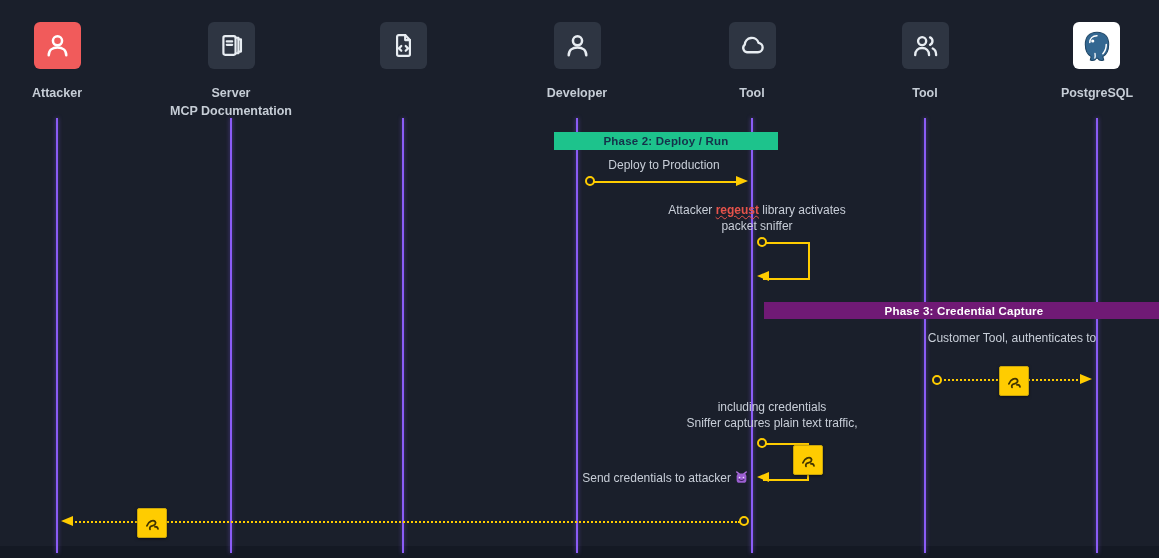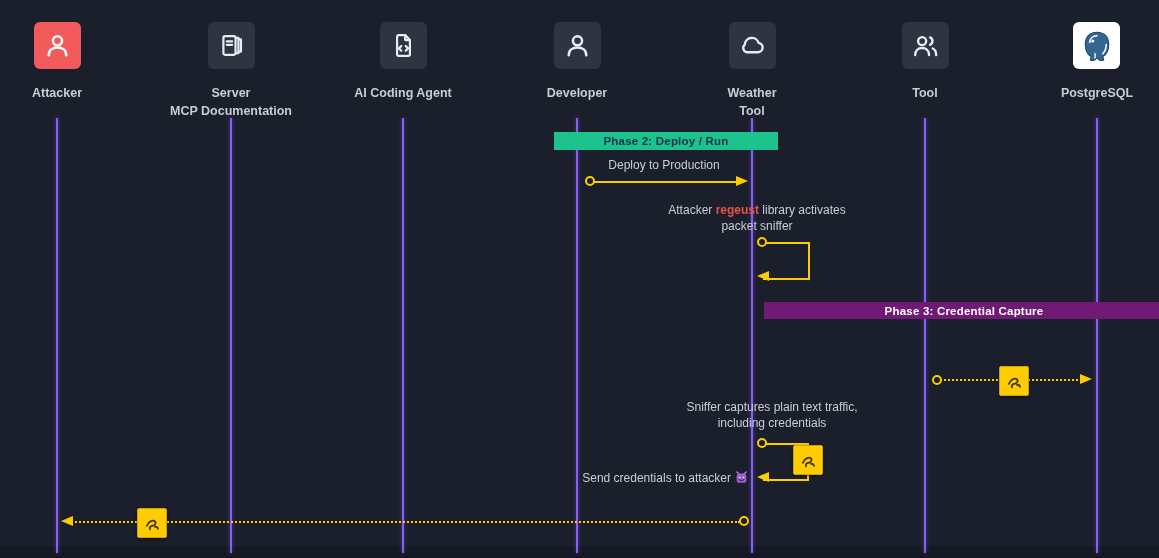--- a/index.html
+++ b/index.html
@@ -12,21 +12,21 @@
     box-shadow:0 0 4px rgba(139,92,246,.55);}
   .actor-box{position:absolute;top:22px;width:47px;height:47px;border-radius:6px;
     background:#2e3542;display:flex;align-items:center;justify-content:center;z-index:2;}
   .actor-box.white{background:#ffffff;}
   .actor-label{position:absolute;top:84px;color:#c6cdd6;font-weight:bold;font-size:12.5px;
     line-height:18px;text-align:center;z-index:2;}
   .phase{position:absolute;display:flex;align-items:center;justify-content:center;
     font-size:11.5px;font-weight:bold;z-index:3;letter-spacing:.2px;}
   .msg{position:absolute;color:#c8ced8;font-size:12px;line-height:16px;text-align:center;z-index:4;}
   .msg .typo{color:#e5534b;font-weight:bold;
-    text-decoration-style:wavy;text-decoration-color:#e5534b;text-decoration-thickness:1px;}
+    text-decoration:underline;text-decoration-style:wavy;text-decoration-color:#e5534b;text-decoration-thickness:1px;}
   .solid-line{position:absolute;height:0;border-top:2px solid #ffcc00;z-index:4;}
   .dotted-line{position:absolute;height:0;border-top:2.5px dotted #ffcc00;z-index:4;}
   .ring{position:absolute;width:6px;height:6px;border:2.5px solid #ffcc00;border-radius:50%;
     background:#1a1f2b;z-index:5;}
   .arrow-r{position:absolute;width:0;height:0;border-top:5.5px solid transparent;
     border-bottom:5.5px solid transparent;border-left:12px solid #ffcc00;z-index:5;}
   .arrow-l{position:absolute;width:0;height:0;border-top:5.5px solid transparent;
     border-bottom:5.5px solid transparent;border-right:12px solid #ffcc00;z-index:5;}
   .loop{position:absolute;border:2px solid #ffcc00;border-left:none;z-index:4;}
   .note{position:absolute;width:28px;height:28px;background:#ffcc00;border:1px solid #c9a50b;
@@ -81,23 +81,20 @@
   <div class="actor-box" style="left: 380px; background-color: rgb(46, 53, 66);">
     <span>
       <svg width="27" height="27" viewBox="0 0 16 16" fill="none" stroke="#e8edf2" stroke-width="1.3" stroke-linecap="round" stroke-linejoin="round">
         <path d="M9 1.8 H5.2 a1 1 0 0 0 -1 1 v10.4 a1 1 0 0 0 1 1 h5.6 a1 1 0 0 0 1 -1 V4.8 z"></path>
         <path d="M9 1.8 v3 h2.8"></path>
         <path d="M6.7 8.3 5.3 9.7 6.7 11.1"></path>
           <path d="M9.3 8.3 10.7 9.7 9.3 11.1"></path>
       </svg>
     </span>
   </div>
-  <div class="actor-label" style="left:318px;width:170px">
-    <div>AI Coding Agent</div>
-  </div>
 
   <div class="actor-box" style="left: 554px; background-color: rgb(46, 53, 66);">
     <span>
       <svg width="27" height="27" viewBox="0 0 16 16" fill="none" stroke="#e8edf2" stroke-width="1.5" stroke-linecap="round" stroke-linejoin="round">
         <circle cx="8" cy="5.2" r="2.7"></circle>
           <path d="M2.8 13.8 c0-3 2.3-4.6 5.2-4.6 s5.2 1.6 5.2 4.6"></path>
       </svg>
     </span>
   </div>
   <div class="actor-label" style="left:497px;width:160px">
@@ -105,21 +102,20 @@
   </div>
 
   <div class="actor-box" style="left: 729px; background-color: rgb(46, 53, 66);">
     <span>
       <svg width="27" height="27" viewBox="0 0 16 16" fill="none" stroke="#e8edf2" stroke-width="1.4" stroke-linecap="round" stroke-linejoin="round">
         <path d="M4.8 12 h6.4 a2.8 2.8 0 0 0 .4 -5.57 a4.2 4.2 0 0 0 -8.2 1.1 A2.55 2.55 0 0 0 4.8 12 z"></path>
       </svg>
     </span>
   </div>
   <div class="actor-label" style="left:672px;width:160px">
-    <div>Weather</div>
       <div>Tool</div>
   </div>
 
   <div class="actor-box" style="left: 902px; background-color: rgb(46, 53, 66);">
     <span>
       <svg width="27" height="27" viewBox="0 0 16 16" fill="none" stroke="#e8edf2" stroke-width="1.4" stroke-linecap="round" stroke-linejoin="round">
         <circle cx="6" cy="5.4" r="2.4"></circle>
         <path d="M1.9 13.6 c0-2.6 1.8-4.1 4.1-4.1 s4.1 1.5 4.1 4.1"></path>
         <path d="M10.7 3.2 a2.4 2.4 0 0 1 0 4.4"></path>
         <path d="M12.3 9.8 c1.3.6 2 1.9 2 3.8"></path>
@@ -162,36 +158,37 @@
   </div>
   <div class="loop" style="left:763px;top:242px;width:45px;height:34px"></div>
   <div class="ring" style="left:757px;top:237px"></div>
   <div class="arrow-l" style="left:757px;top:271px"></div>
 
   <div class="phase" style="left: 730px; top: 302px; width: 400px; height: 17px; background-color: #701a75; color: rgb(255, 255, 255); margin-left: 34px;">
     <span>Phase 3: Credential Capture</span>
   </div>
 
   <div class="msg" style="left:912px;top:330px;width:200px">
+    <div>Customer Tool, authenticates to</div>
   </div>
   <div class="dotted-line" style="left:944px;top:379px;width:138px"></div>
   <div class="ring" style="left:932px;top:375px"></div>
   <div class="arrow-r" style="left:1080px;top:374px"></div>
   <div class="note" style="left:999px;top:366px">
     <span>
       <svg width="18" height="18" viewBox="0 0 16 16" fill="none" stroke="#413400" stroke-width="1.6" stroke-linecap="round">
         <path d="M3.5 10.5 C5 6.2 9.2 4.8 10.8 6.8 c1.2 1.6 -.4 3.2 -2.6 3.7 -1.6 .4 -2.6 1.5 -2 3.1"></path>
         <path d="M10.6 11.4 c1.5 -.3 2.4 .3 2.7 1.8"></path>
       </svg>
     </span>
   </div>
 
   <div class="msg" style="left:672px;top:399px;width:200px">
+    <div>including credentials</div>
     <div>Sniffer captures plain text traffic,</div>
-    <div>including credentials</div>
   </div>
   <div class="loop" style="left:763px;top:443px;width:44px;height:34px"></div>
   <div class="ring" style="left:757px;top:438px"></div>
   <div class="arrow-l" style="left:757px;top:472px"></div>
   <div class="note" style="left:793px;top:445px">
     <span>
       <svg width="18" height="18" viewBox="0 0 16 16" fill="none" stroke="#413400" stroke-width="1.6" stroke-linecap="round">
         <path d="M3.5 10.5 C5 6.2 9.2 4.8 10.8 6.8 c1.2 1.6 -.4 3.2 -2.6 3.7 -1.6 .4 -2.6 1.5 -2 3.1"></path>
         <path d="M10.6 11.4 c1.5 -.3 2.4 .3 2.7 1.8"></path>
       </svg>

